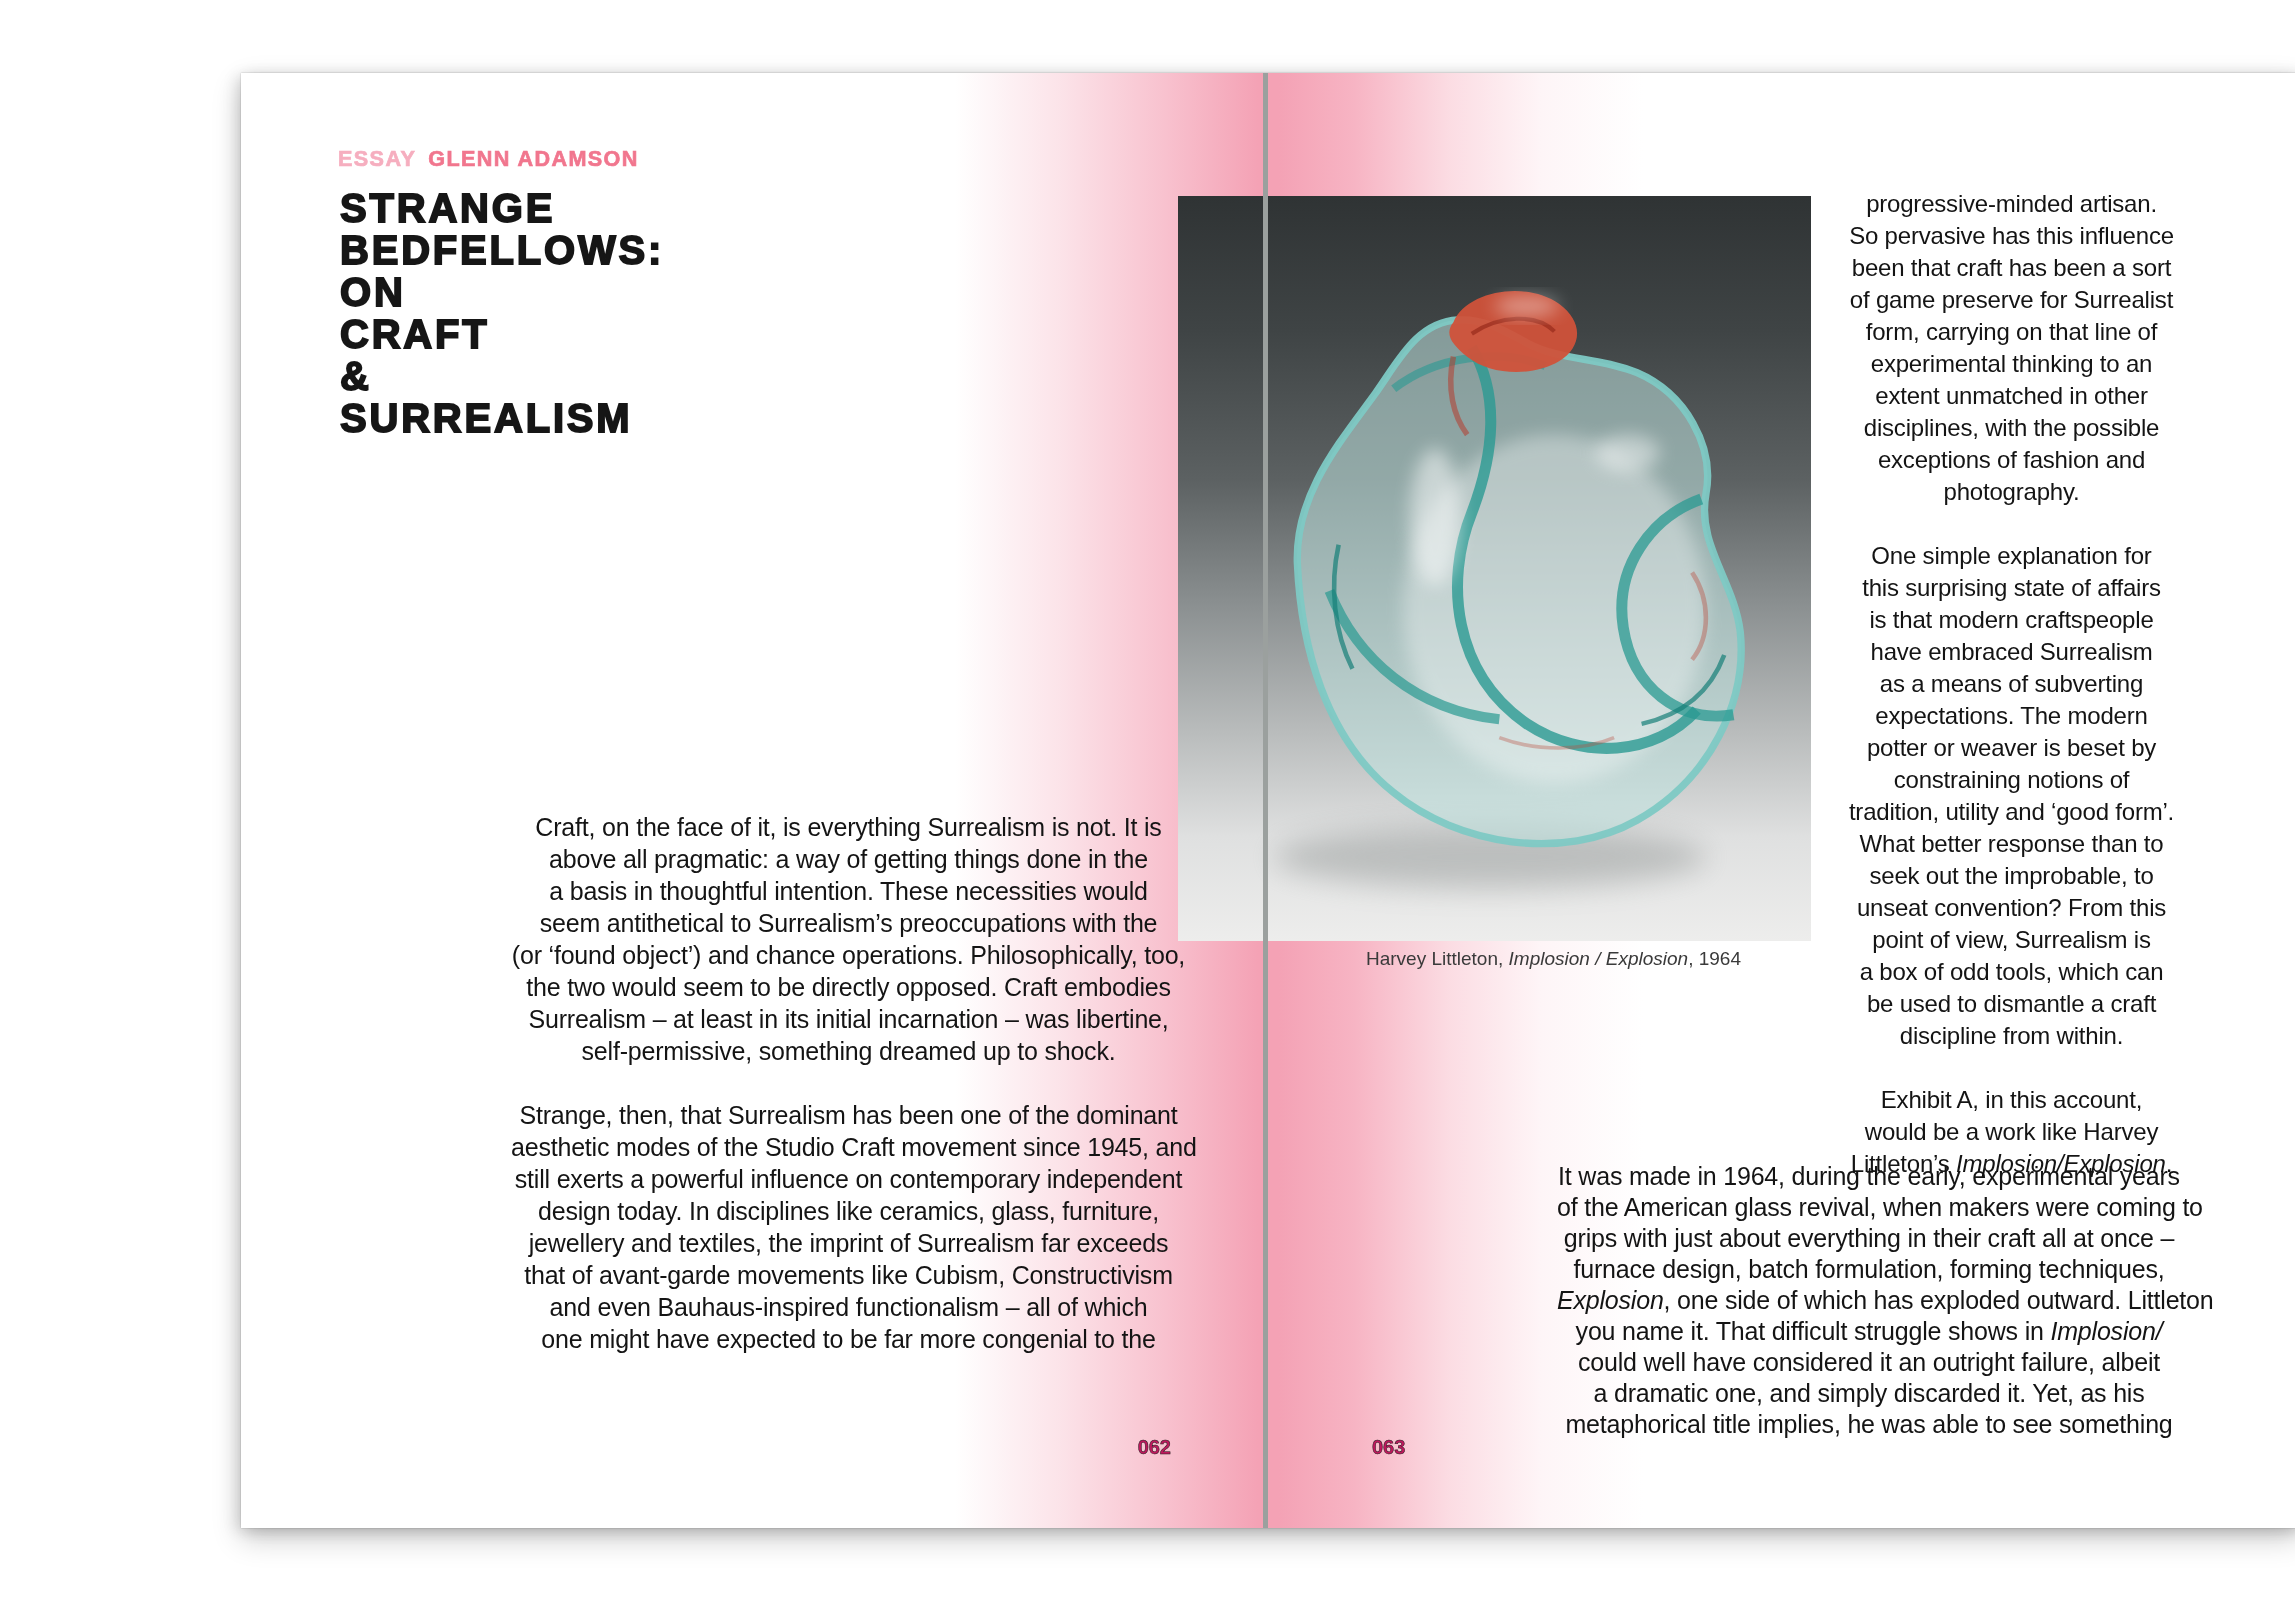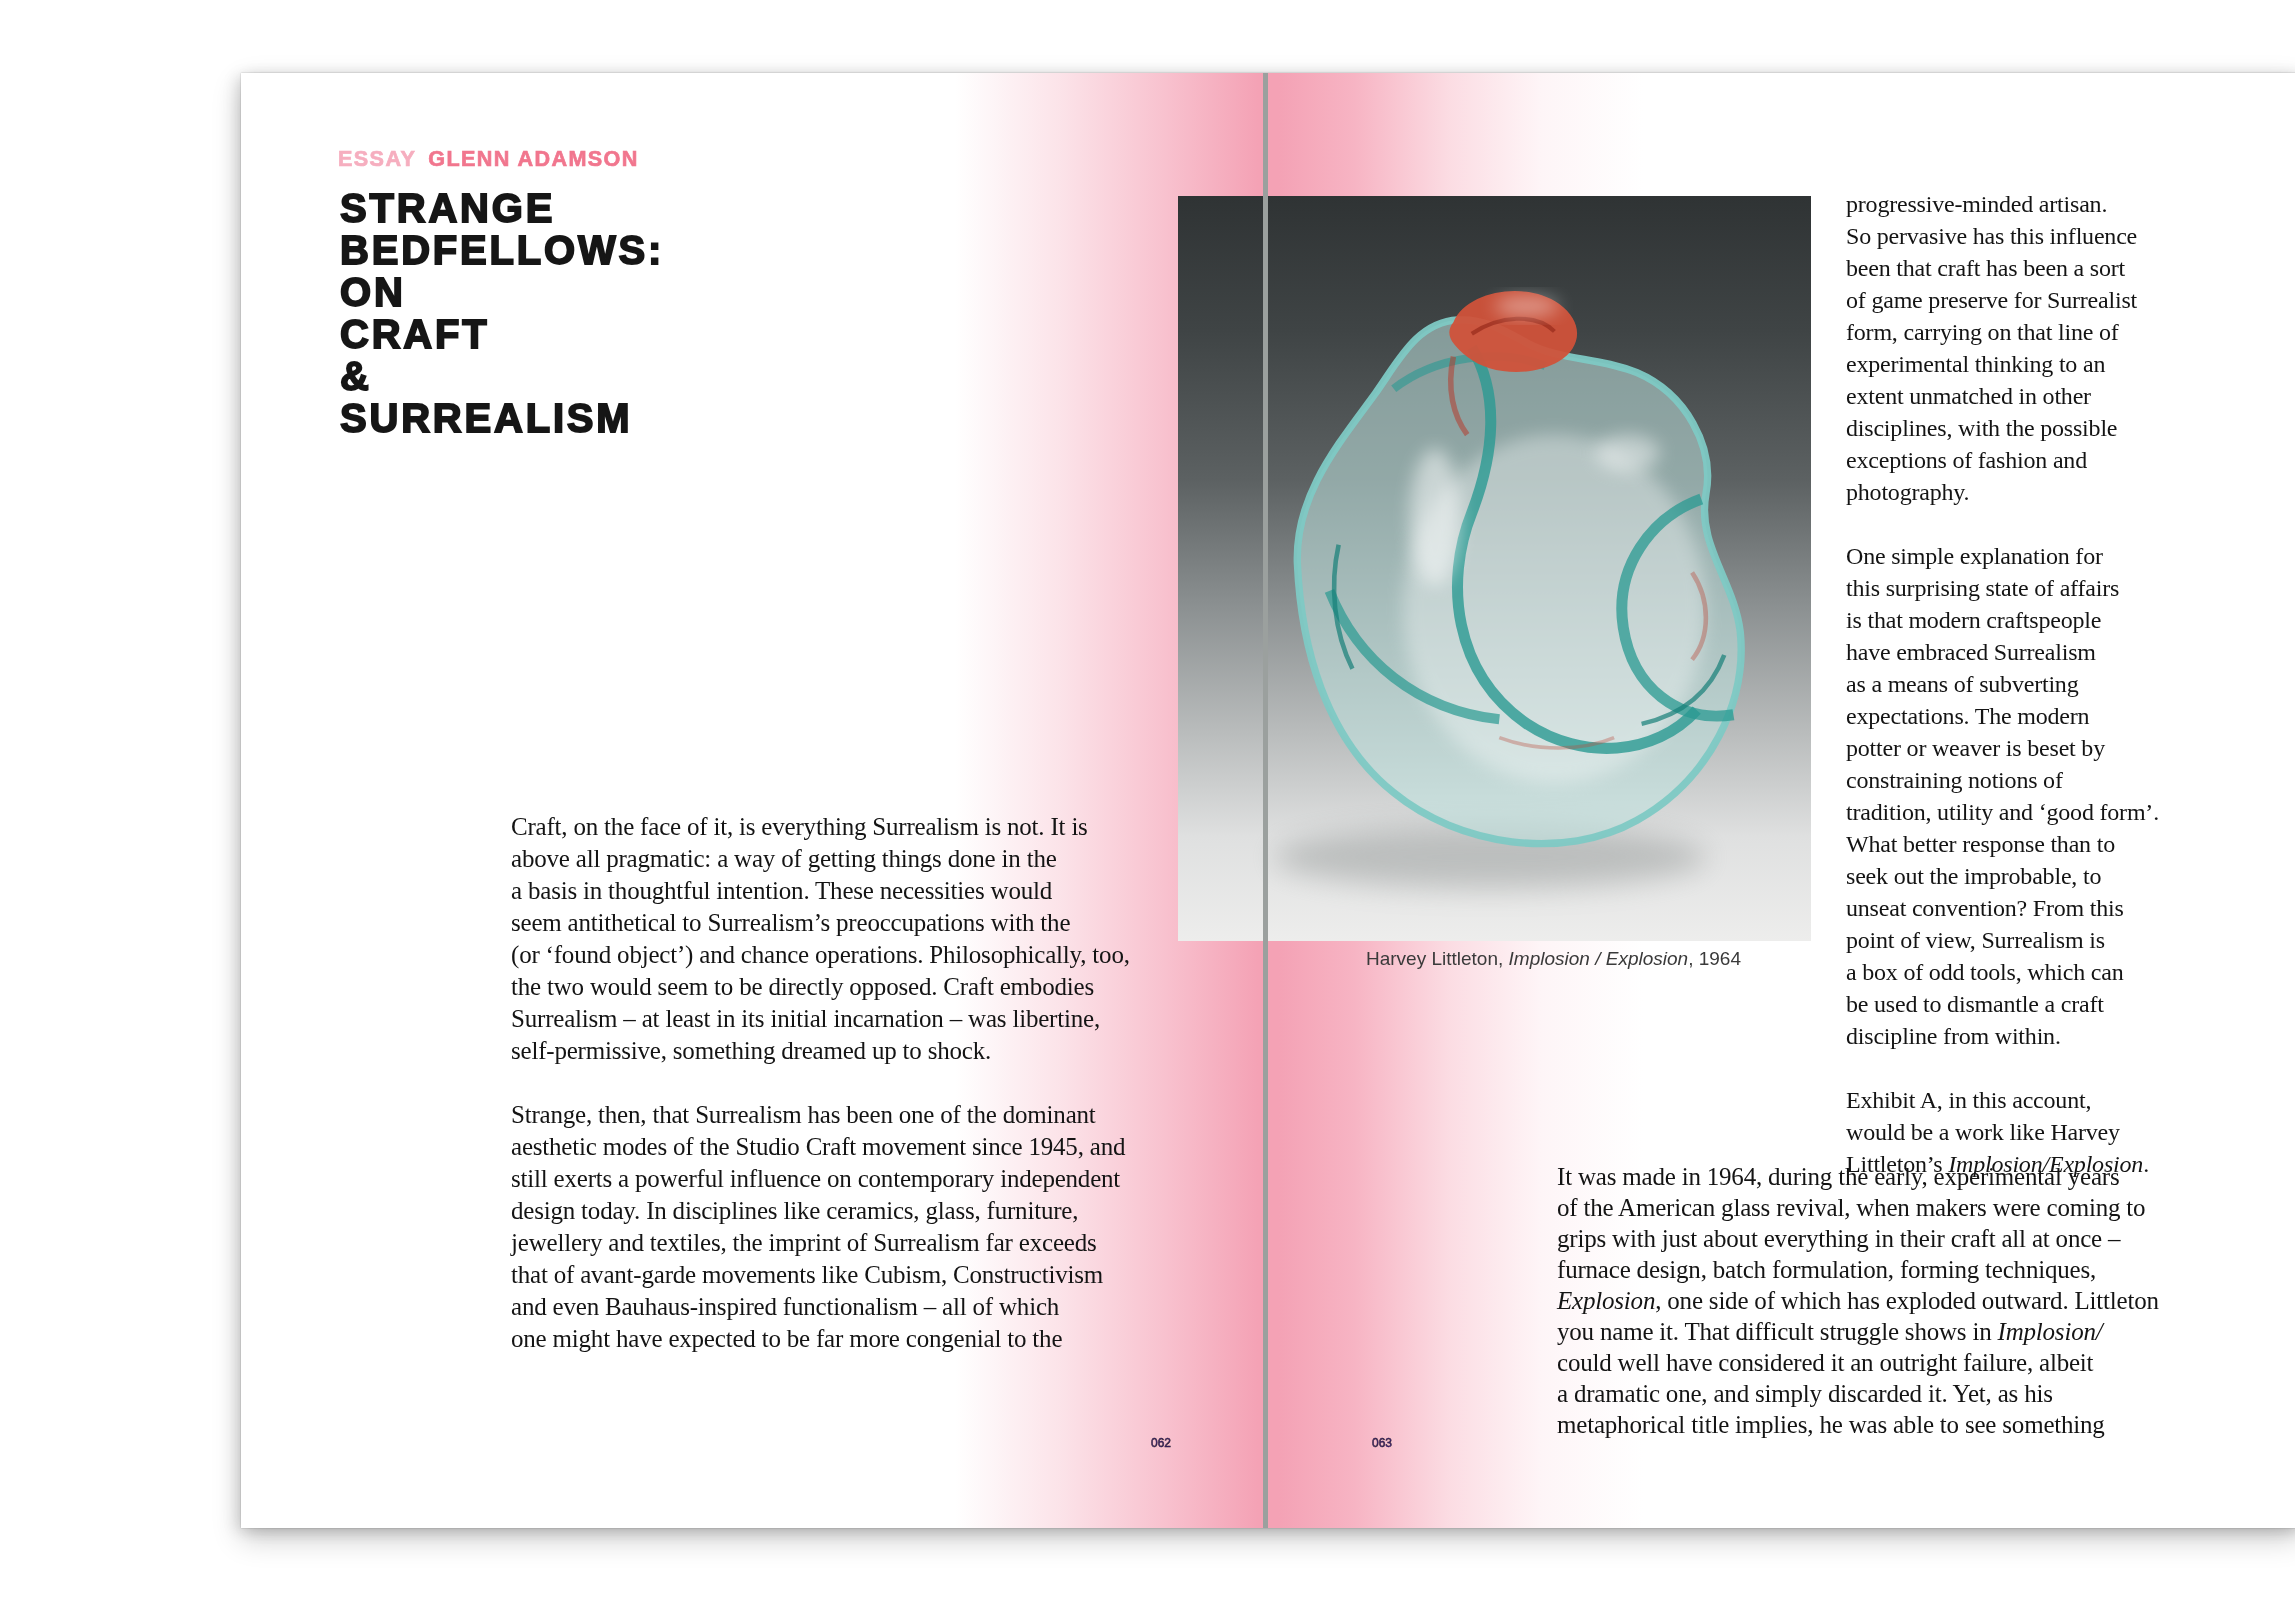--- a/index.html
+++ b/index.html
@@ -28,37 +28,37 @@
   .kicker-label{color:var(--accent-pink-soft,#f6aebf);-webkit-text-stroke:0.7px var(--accent-pink-soft,#f6aebf);margin-right:12px;}
   .kicker-author{color:var(--accent-pink-strong,#f1768e);-webkit-text-stroke:0.7px var(--accent-pink-strong,#f1768e);}
 
   
   .title{position:absolute;left:95px;top:110px;margin:4px;color:var(--title-ink,#161616);
          font-size:40px;font-weight:900;letter-spacing:2.8px;
          -webkit-text-stroke:1.8px var(--title-ink,#161616);}
   .title .tl{line-height:42px;height:42px;white-space:nowrap;}
 
   
-  .col{position:absolute;color:var(--text,#141414);font-family:Liberation Serif, serif;letter-spacing:-0.2px;}
+  .col{position:absolute;color:var(--text,#141414);font-family:Liberation Sans, sans-serif;letter-spacing:-0.2px;text-align:center;}
   .col .tl{white-space:nowrap;}
   .left-col{left:270px;top:738px;width:675px;font-size:25px;}
   .left-col .tl{line-height:32px;height:32px;}
   .right-col{left:1605px;top:115px;width:331px;font-size:24px;}
   .right-col .tl{line-height:32px;height:32px;}
   .wide-col{left:1316px;top:1088px;width:624px;font-size:25px;}
   .wide-col .tl{line-height:31px;height:31px;}
 
   
   .photo{position:absolute;left:937px;top:123px;width:633px;height:745px;margin:0;z-index:10;}
   .photo svg{display:block;width:100%;height:100%;}
   .caption{position:absolute;left:1125px;top:875px;z-index:11;color:var(--caption-gray,#3a3a3a);
            font-size:19px;letter-spacing:0;}
   .caption .tl{line-height:22px;white-space:nowrap;}
 
-  .pagenum{position:absolute;top:1363px;font-size:12px;font-weight:400;color:#4c1d95;
+  .pagenum{position:absolute;top:1363px;font-size:20px;font-weight:700;color:#be185d;
            -webkit-text-stroke:0.5px #1c1c1c;z-index:12;}
   .pn-left{left:806px;width:124px;text-align:right;}
   .pn-right{left:1131px;}
 </style>
 </head>
 <body>
 
 <div class="canvas">
   <div class="spread">
 

